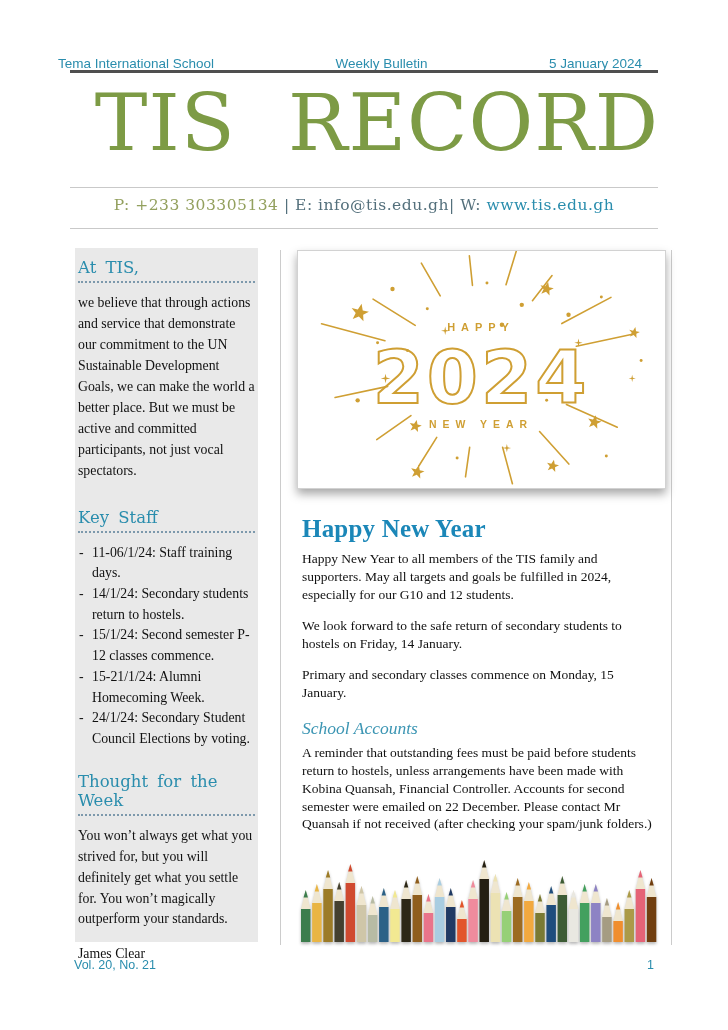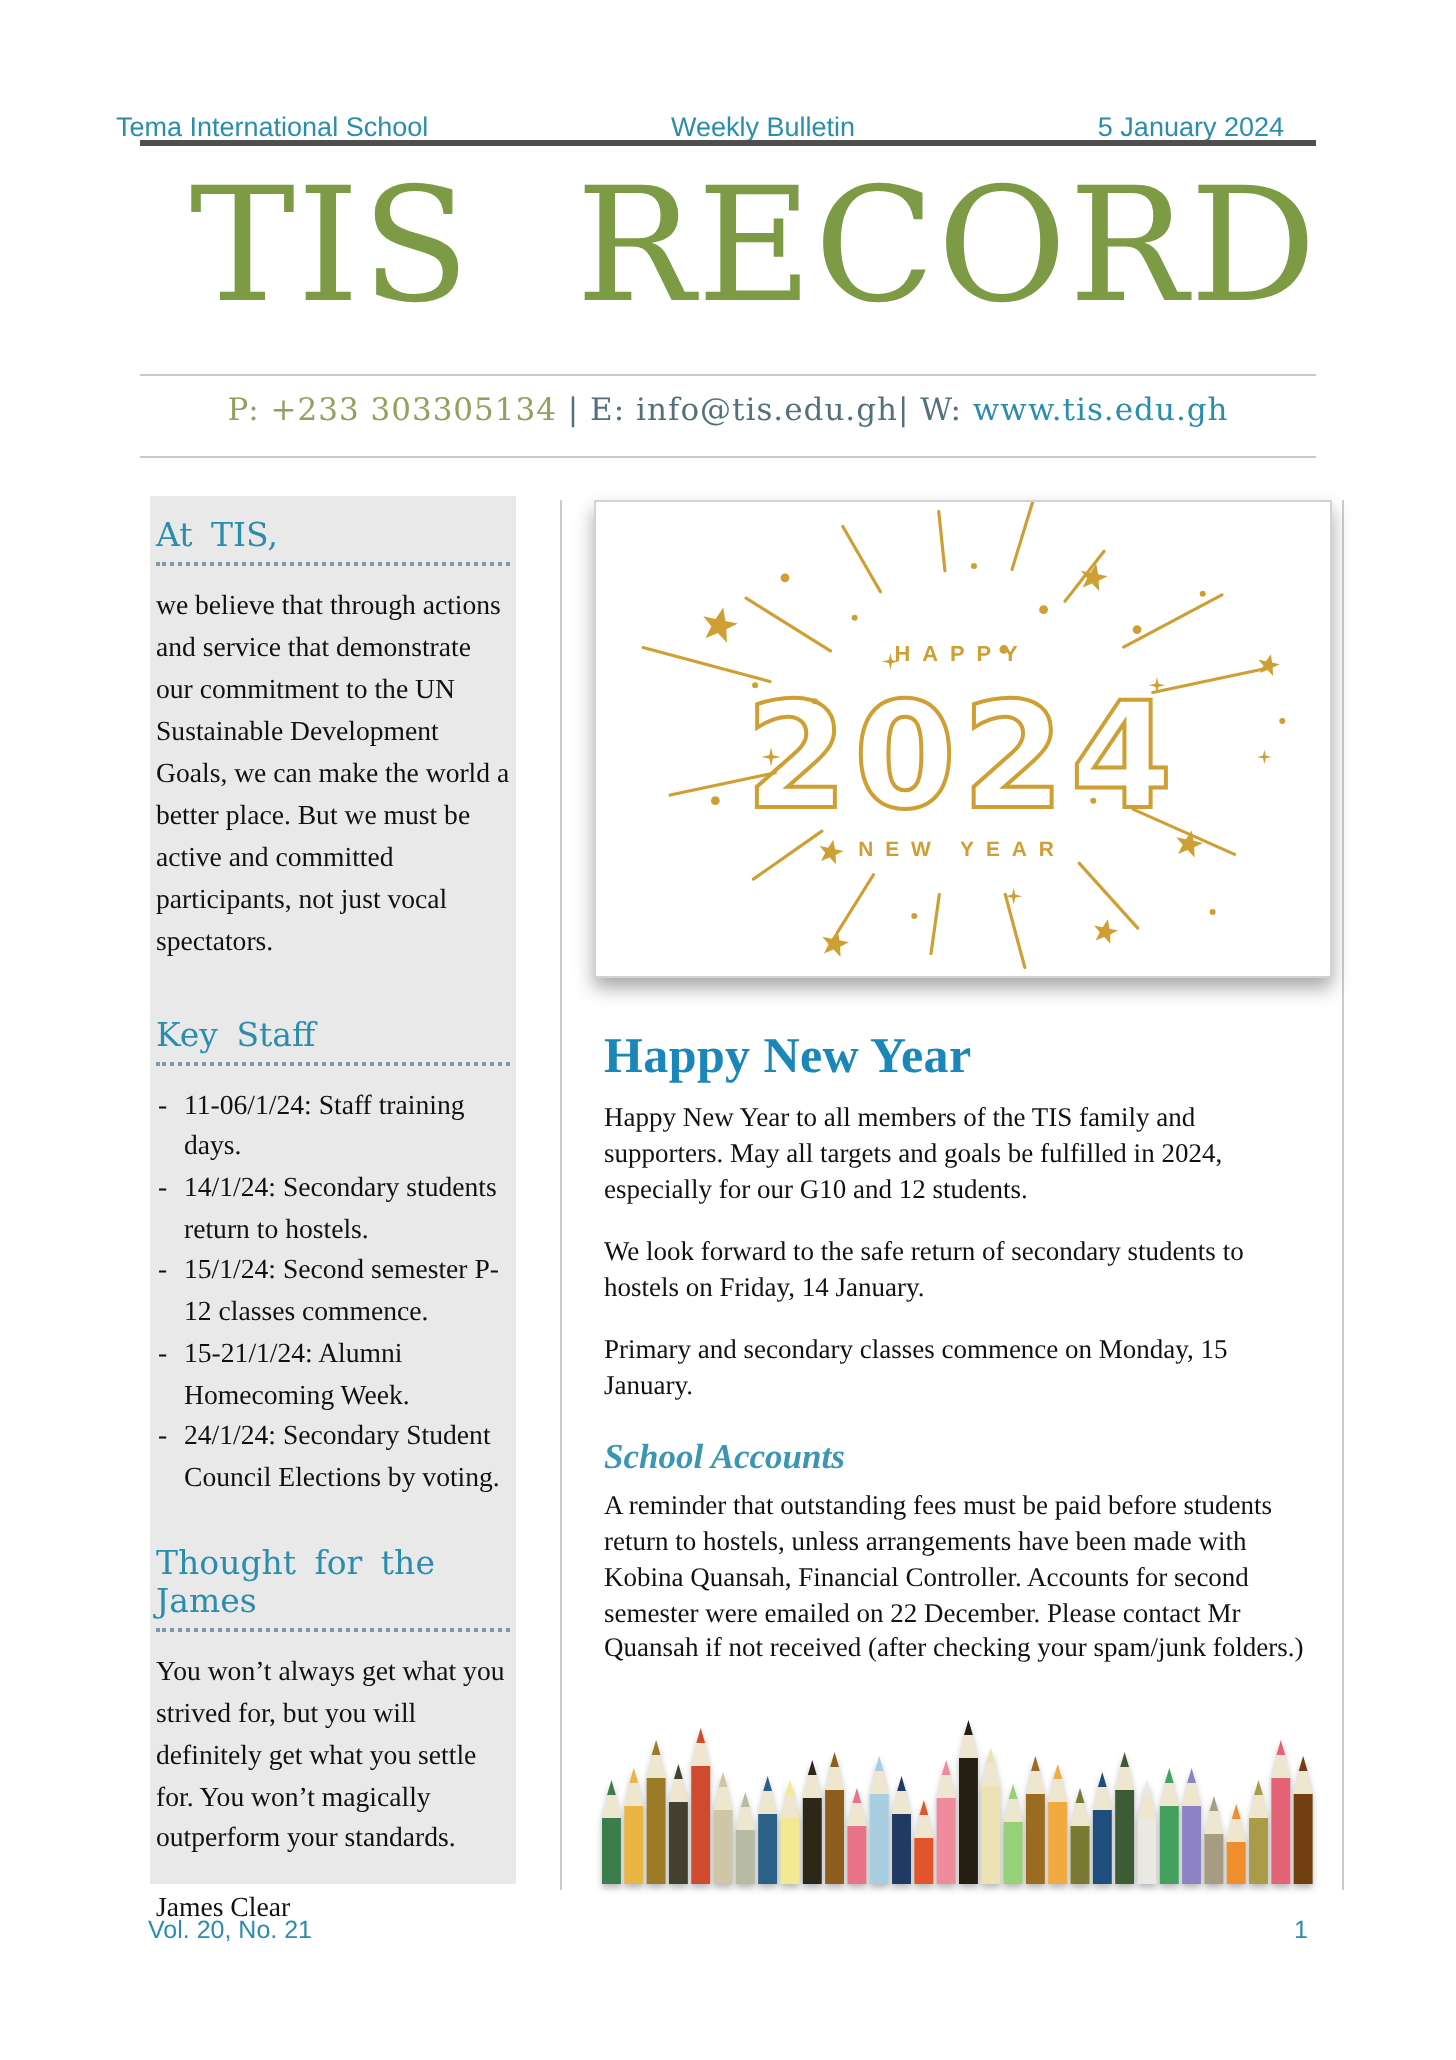--- a/index.html
+++ b/index.html
@@ -35,21 +35,21 @@
   .maincol{position:absolute;left:280px;top:250px;width:392px;height:695px;
            box-sizing:border-box;border-left:1px solid #cccccc;border-right:1px solid #cccccc;}
   .ny-card{position:absolute;left:16px;top:0;width:369px;height:239px;background:#fff;
            border:1px solid #d2d2d2;box-shadow:0 5px 9px rgba(0,0,0,0.35);box-sizing:border-box;}
   .ny-card svg{display:block;width:100%;height:100%;}
   .article{position:absolute;left:21px;top:265px;width:352px;}
   .art-heading{font-family:"Liberation Serif",serif;font-weight:700;font-size:25px;
                color:#1b87b8;margin:0 0 7px 0;letter-spacing:0.2px;}
   .article p{font-size:13.5px;line-height:1.33;color:#111;margin:0 0 13px 0;}
   .art-sub{font-family:"Liberation Serif",serif;font-style:italic;font-size:17.5px;
-           color:#3b95b3;margin:16px 0 5px 0;font-weight:700;}
+           color:#3b95b3;margin:16px 0 5px 0;font-weight:400;}
   .pencil-wrap{position:absolute;left:20px;top:602px;width:357px;height:92px;}
   .pencil-wrap svg{display:block;width:100%;height:100%;filter:drop-shadow(0 2px 1.5px rgba(0,0,0,0.28));}
   
   .footer-row{position:absolute;left:74px;top:958px;width:580px;display:flex;
               justify-content:space-between;font-family:"Liberation Sans",sans-serif;
               font-size:12.5px;color:#2a8dad;gap:28px;}
 </style>
 </head>
 <body>
 
@@ -77,21 +77,21 @@
     <h3 class="sb-heading">Key Staff</h3>
     <hr class="sb-dots">
     <ul class="sb-list">
       <li>11-06/1/24: Staff training days.</li>
       <li>14/1/24: Secondary students return to hostels.</li>
       <li>15/1/24: Second semester P-12 classes commence.</li>
       <li>15-21/1/24: Alumni Homecoming Week.</li>
       <li>24/1/24: Secondary Student Council Elections by voting.</li>
     </ul>
 
-    <h3 class="sb-heading">Thought for the James</h3>
+    <h3 class="sb-heading">Thought for the Week</h3>
     <hr class="sb-dots">
     <p class="sb-body" style="margin-bottom:0;">You won’t always get what you strived for, but you will definitely get what you settle for. You won’t magically outperform your standards.</p>
     <p class="sb-author">James Clear</p>
   </div>
 
   <div class="maincol">
 
     <div class="ny-card">
       <svg viewBox="0 0 369 238">
         <g id="ny-decor">

